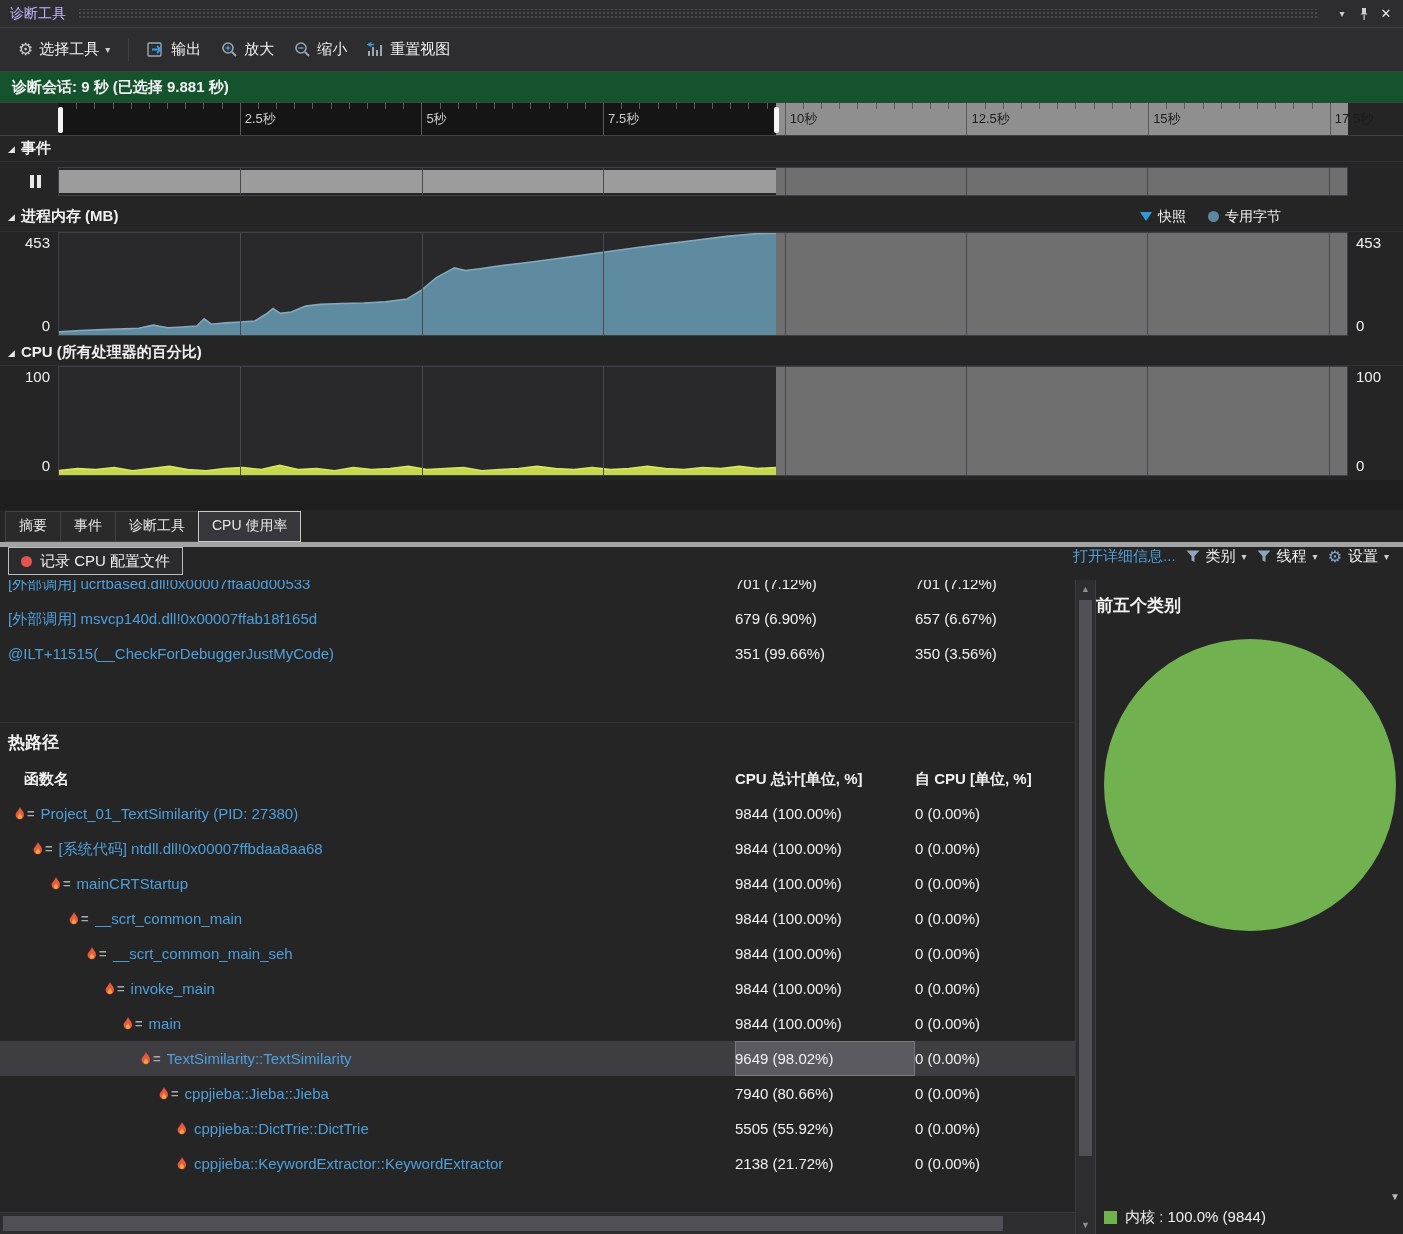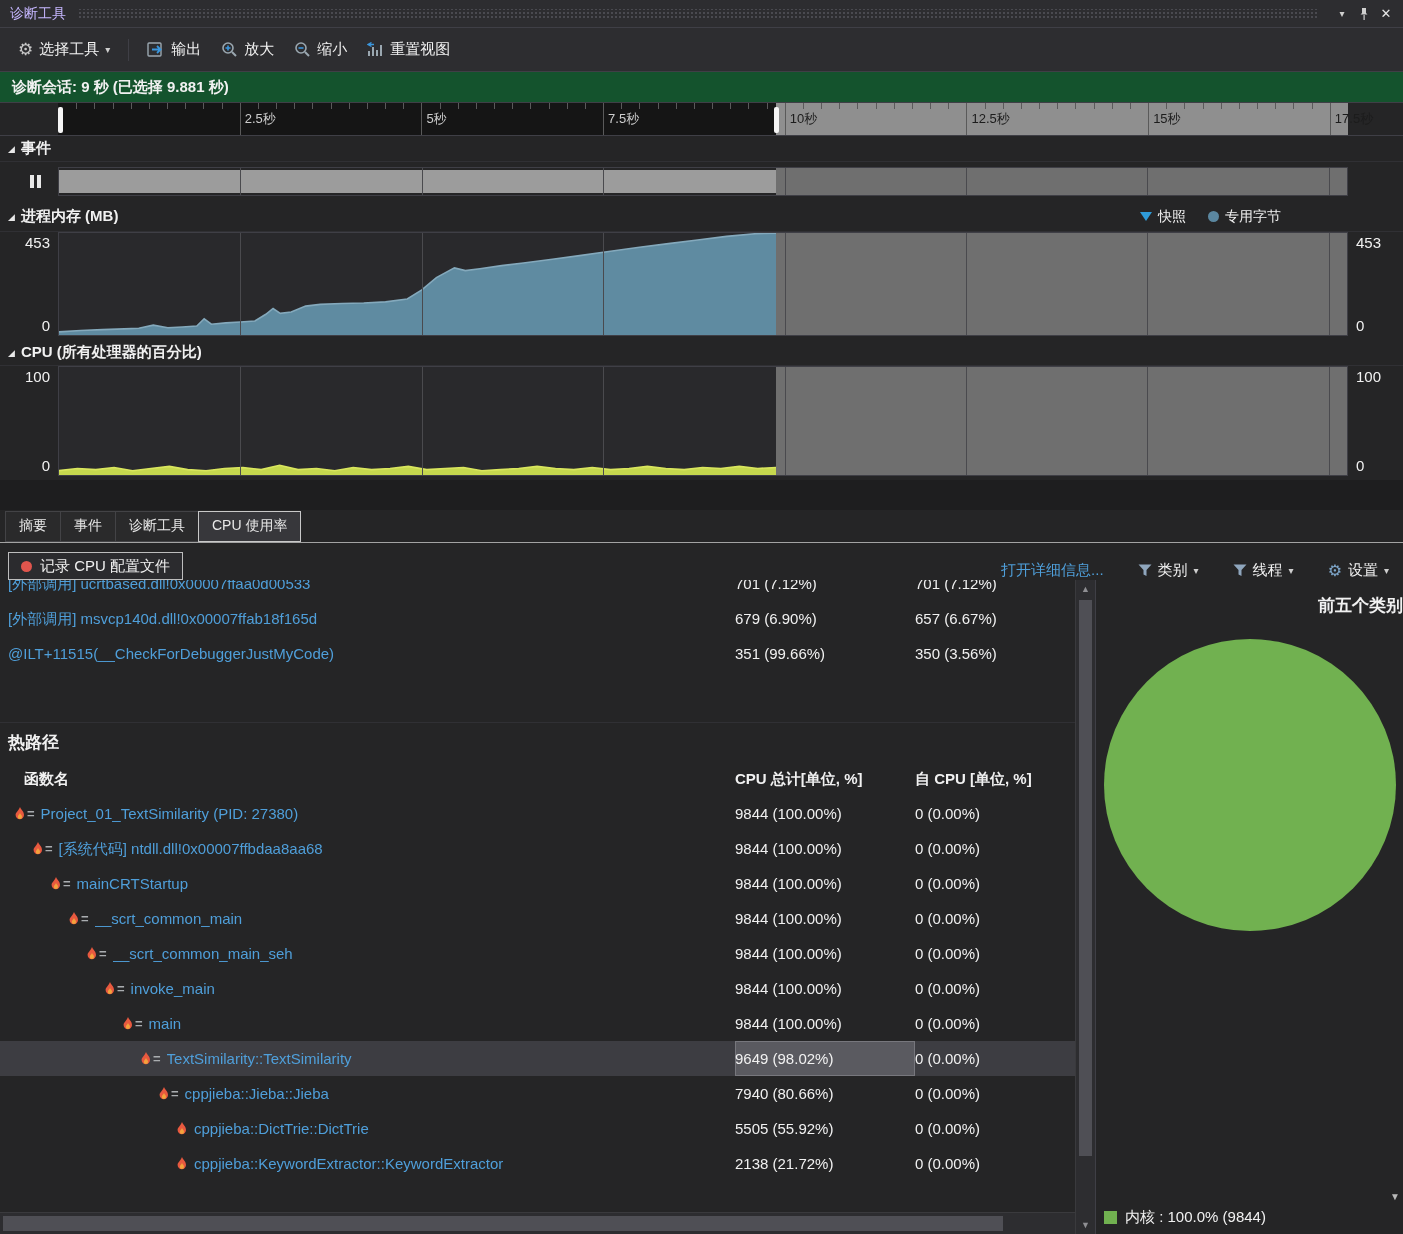--- a/index.html
+++ b/index.html
@@ -78,22 +78,22 @@
   .gapband{ height:30px; background:#1e1e1f; flex:none; }
 
   
   .tabstrip{ height:32px; background:#252526; display:flex; align-items:flex-end; padding:3px 0 0 6px;
              flex:none; gap:0; }
   .tab{ border:1px solid #434346; background:#2a2a2b; color:#e8e8e8; font-size:14px;
         padding:5px 13px 6px; cursor:pointer; margin-left:-1px; white-space:nowrap; }
   .tab.active{ background:#37373b; border-color:#c8c8c8; position:relative; z-index:2; }
 
   
-  .record-row{ height:38px; background:#252526; border-top:1px solid #a3a3a3; display:flex;
-               align-items:flex-end; padding:0 14px 0 8px; gap:34px; flex:none; }
+  .record-row{ height:38px; background:#252526; border-top:5px solid #a3a3a3; display:flex;
+               align-items:flex-start; padding:0 14px 0 8px; gap:10px; flex:none; }
   .record-btn{ display:flex; align-items:center; gap:8px; height:28px; padding:0 12px;
                background:#2b2b2e; border:1px solid #bdbdbd; color:#f1f1f1; font-size:15px; cursor:pointer; }
   .rec-dot{ width:11px; height:11px; border-radius:50%; background:var(--record-red,#e0554d); }
   .flex-spacer{ flex:1; }
   .link{ color:var(--accent-blue,#4f9fda); font-size:15px; cursor:pointer; text-decoration:none; white-space:nowrap;margin-left:10px; }
   .filter-btn{ background:none; border:none; color:#f1f1f1; font-size:15px; display:flex;
                align-items:center; gap:6px; cursor:pointer; white-space:nowrap; }
   .funnel{ width:14px; height:13px; }
   .gear-settings{ font-size:16px; color:#7ea6c9; line-height:1; }
 
@@ -131,21 +131,21 @@
 
   .vscroll{ width:20px; flex:none; background:#2d2d30; display:flex; flex-direction:column;
             border-left:1px solid #3a3a3d; cursor:pointer; }
   .varrow{ height:18px; text-align:center; font-size:9px; color:#8f8f93; line-height:18px; flex:none; }
   .vtrack{ flex:1; position:relative; }
   .vthumb{ position:absolute; left:3px; right:3px; top:2px; height:90%; background:#4f4f55; }
 
   
   .right-panel{ width:308px; flex:none; background:#252526; border-left:1px solid #3f3f46;
                 position:relative; overflow:hidden; }
-  .panel-title{ text-align:right; font-size:17px; font-weight:bold; padding-top:14px; }
+  .panel-title{ text-align:left; font-size:17px; font-weight:bold; padding-top:14px; }
   .pie{ width:292px; height:292px; border-radius:50%; margin:22px auto 0; background:var(--pie-green,#71b150); }
   .panel-scroll-down{ position:absolute; right:3px; bottom:32px; font-size:10px; color:#b9b9b9; cursor:pointer; }
   .panel-legend{ position:absolute; left:8px; bottom:7px; display:flex; align-items:center; gap:8px; font-size:15px; }
   .sq{ width:13px; height:13px; background:var(--pie-green,#71b150); flex:none; }
 </style>
 </head>
 <body>
 
 <div class="window">
 

